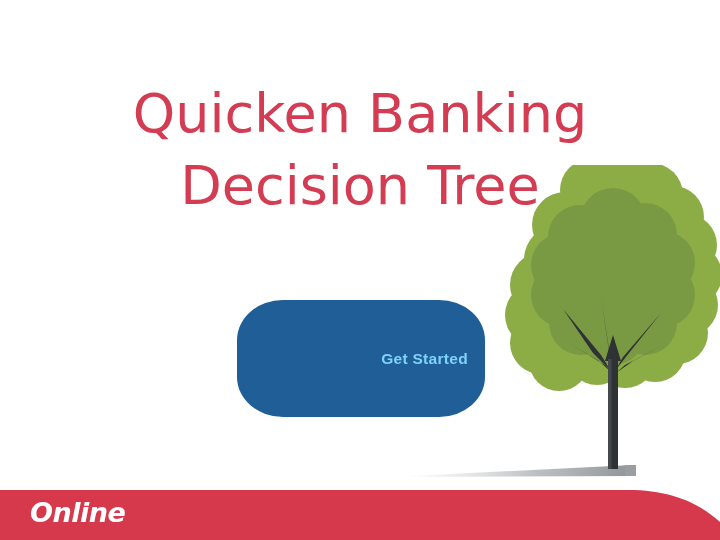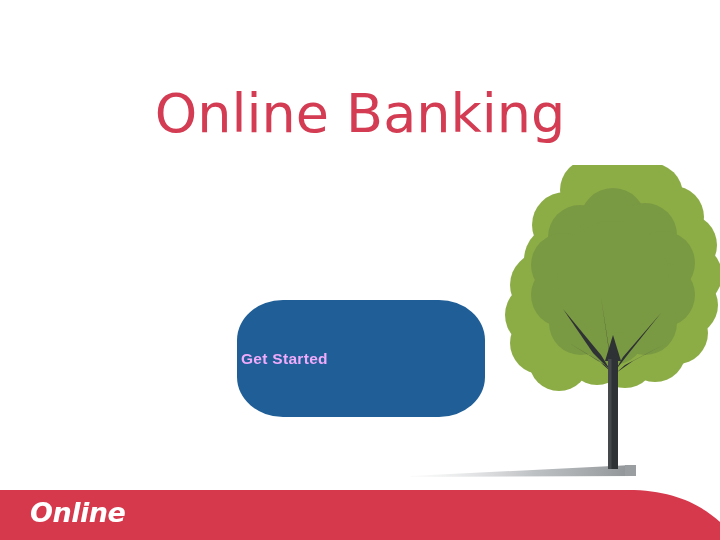--- a/index.html
+++ b/index.html
@@ -45,31 +45,31 @@
   
   #get-started-button {
     position: absolute;
     left: 237px;
     top: 300px;
     width: 248px;
     height: 117px;
     background: #1f5e96;
     border: none;
     border-radius: 46px / 40px;
-    color: #f0abfc;
+    color: #7dd3fc;
     font-family: "Liberation Sans", sans-serif;
     font-size: 15.5px;
     font-weight: bold;
     letter-spacing: 0.3px;
     cursor: pointer;
-    padding: 4px;
+    padding: 17px;
     z-index: 6;
     display: flex;
     align-items: center;
-    justify-content: flex-start;
+    justify-content: flex-end;
   }
   #get-started-label {
     pointer-events: none;
   }
 
   
   #tree {
     position: absolute;
     left: 505px;
     top: 165px;
@@ -112,21 +112,22 @@
     color: #ffffff;
     letter-spacing: -0.5px;
   }
 </style>
 </head>
 <body>
 
 <div id="slide">
 
   <div id="title-block">
-    <span class="title-line">Online Banking</span>
+    <span class="title-line">Quicken Banking</span>
+    <span class="title-line">Decision Tree</span>
   </div>
 
   <div id="tree">
     <svg width="215" height="320" viewBox="0 0 215 320" xmlns="http://www.w3.org/2000/svg">
       <g>
 
         <circle cx="55" cy="95" r="36" fill="#8cad46"></circle>
         <circle cx="38" cy="120" r="33" fill="#8cad46"></circle>
         <circle cx="32" cy="150" r="32" fill="#8cad46"></circle>
         <circle cx="36" cy="178" r="31" fill="#8cad46"></circle>

